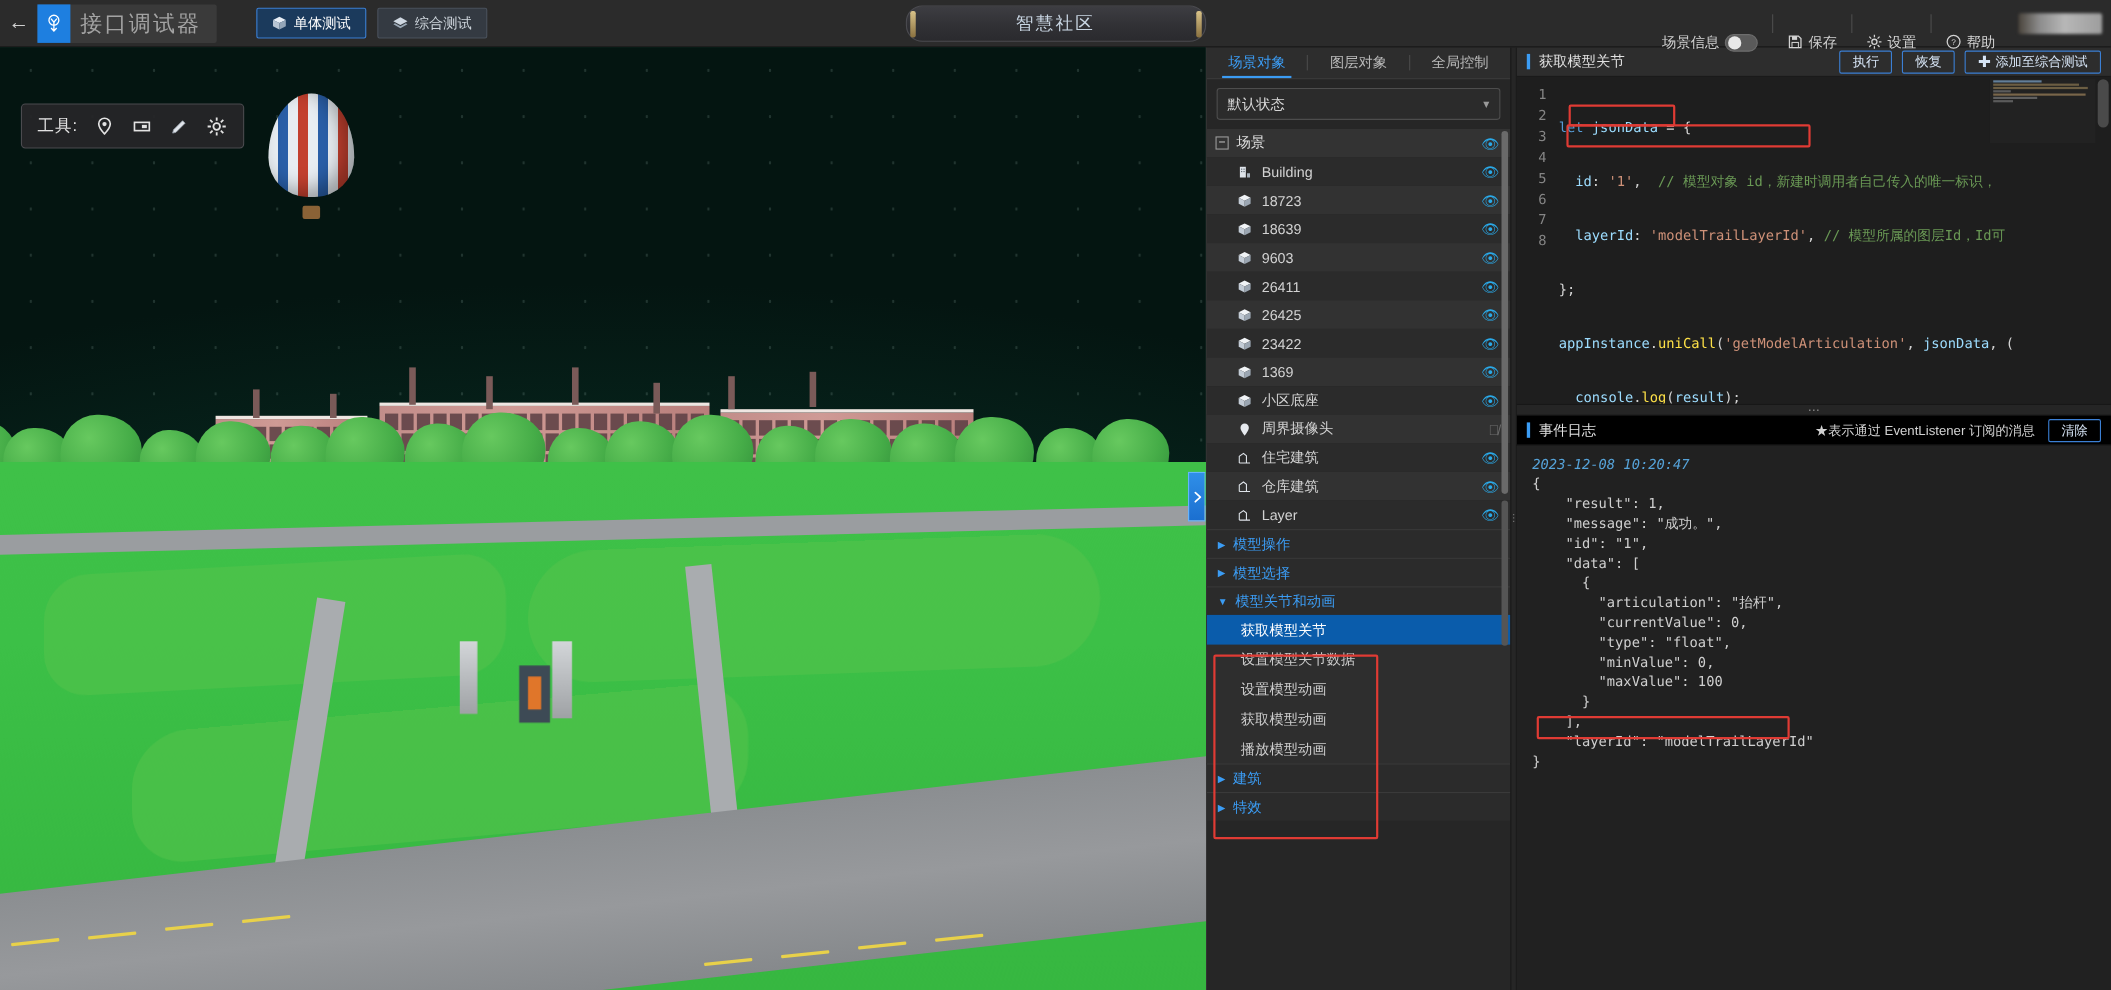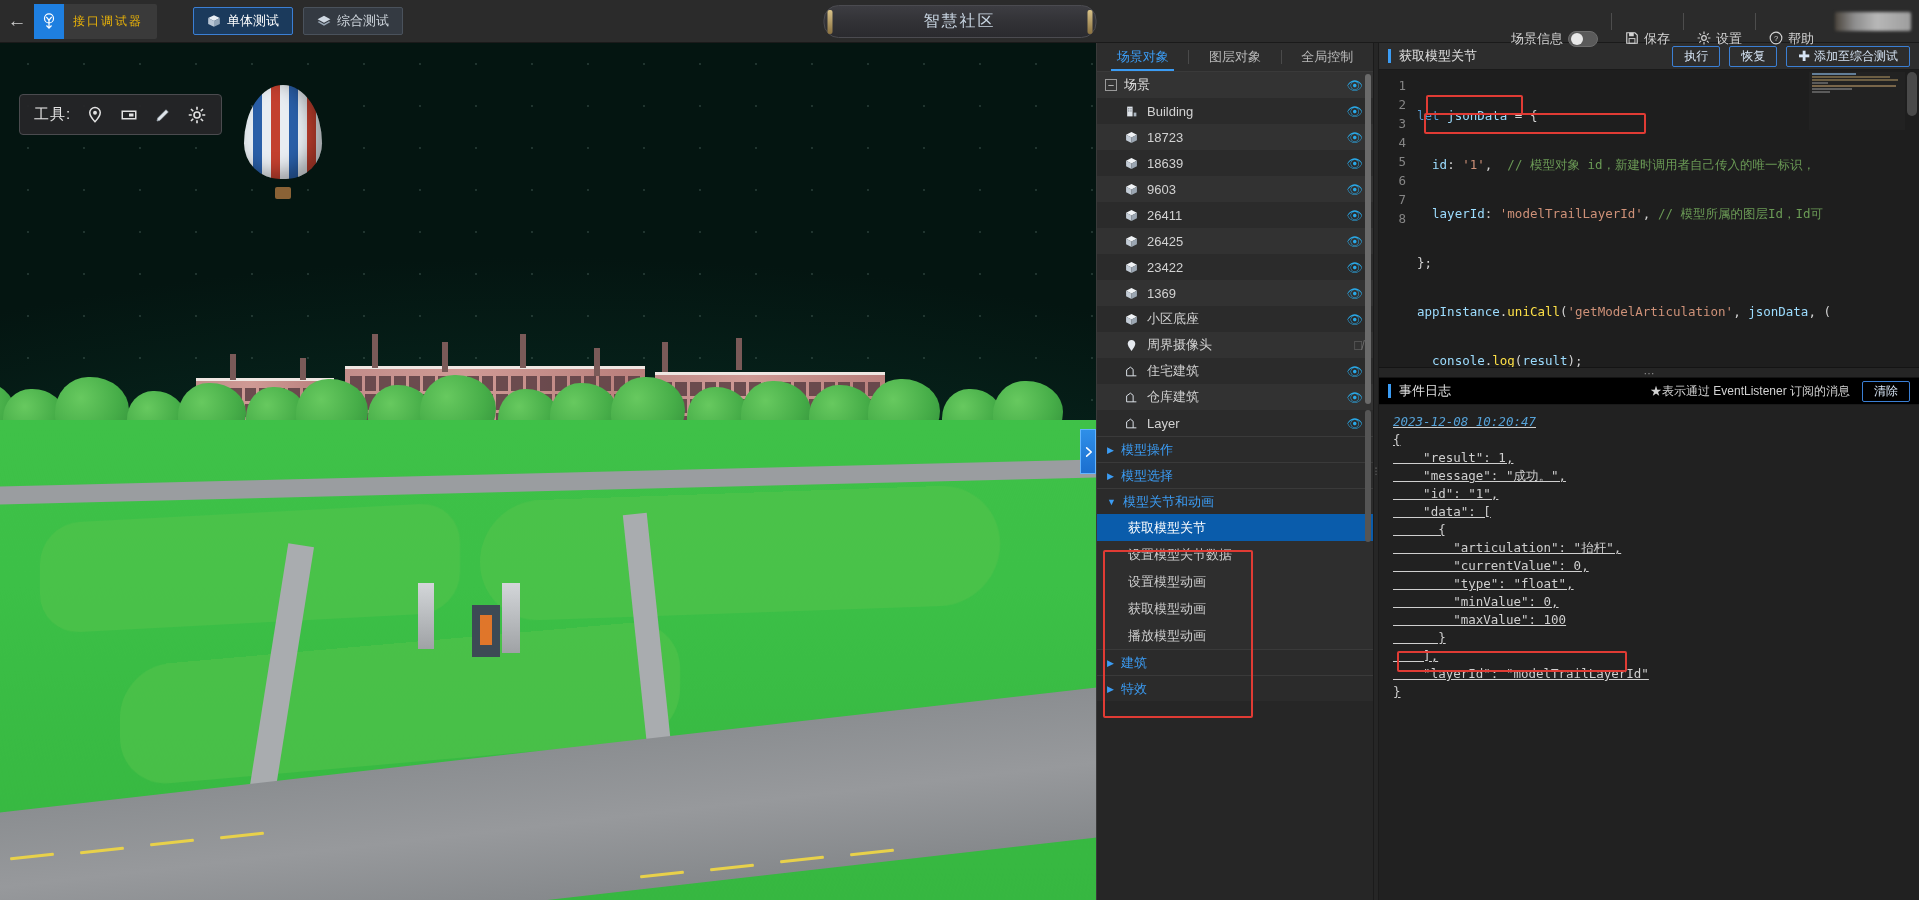--- a/index.html
+++ b/index.html
@@ -27,21 +27,21 @@
   .title-group {
     display: flex; align-items: center; height: 35px;
     background: #3a3a3a; border-radius: 2px;
     margin-left: 0px; padding-right: 14px;
   }
   .logo-box {
     width: 30px; height: 35px; background: #1e7fe0;
     display: flex; align-items: center; justify-content: center;
   }
   .logo-box svg { display:block; }
-  .app-title { font-size: 12px; color: #eab308; margin-left: 9px; letter-spacing: 2px; }
+  .app-title { font-size: 20px; color: #a3a3a3; margin-left: 9px; letter-spacing: 2px; }
 
   .mode-tabs { display: flex; gap: 10px; margin-left: 36px; }
   .mode-tab {
     height: 28px; padding: 0 13px;
     display: flex; align-items: center; gap: 6px;
     font-size: 13px; color: #cfd6dd; cursor: pointer;
     border-radius: 2px;
     background: #343a42;
     border: 1px solid #4a525c;
   }
@@ -305,21 +305,21 @@
   .h-split .dots { color: #8c8c8c; font-size: 11px; line-height: 4px; }
 
   .log-header {
     height: 27px; display: flex; align-items: center; padding: 0 9px;
     background: #000000; border-bottom: 1px solid #1a1a1a;
   }
   .log-note { margin-left: auto; font-size: 12px; color: #d2d2d2; display: flex; align-items: center; gap: 2px; }
   .log-body {
     flex: 1; overflow: hidden; padding: 8px 0 0 14px;
     font-family: "DejaVu Sans Mono", monospace; font-size: 12.5px;
-    position: relative; background: #212121; color: #cfcfcf; text-decoration: underline;
+    position: relative; background: #212121; color: #cfcfcf;
   }
   .log-body div { height: 18px; line-height: 18px; white-space: pre; }
   .ts { color: #56a3d9; font-style: italic; }
   .log-hl {
     position: absolute; border: 2px solid #e03b34; border-radius: 2px; pointer-events: none;
   }
 </style>
 </head>
 <body>
 
@@ -806,20 +806,26 @@
         <div class="tab-div"></div>
         <div class="panel-tab">
           <span>图层对象</span>
         </div>
         <div class="tab-div"></div>
         <div class="panel-tab">
           <span>全局控制</span>
         </div>
       </div>
 
+      <div class="state-select-wrap">
+        <div class="state-select">
+          <span>默认状态</span>
+          <span class="chev">▾</span>
+        </div>
+      </div>
 
       <div class="tree-scroll">
 
         <div class="tree-head">
           <span class="box">−</span>
           <span>场景</span>
           <span class="eye">👁</span>
         </div>
 
         <div>

